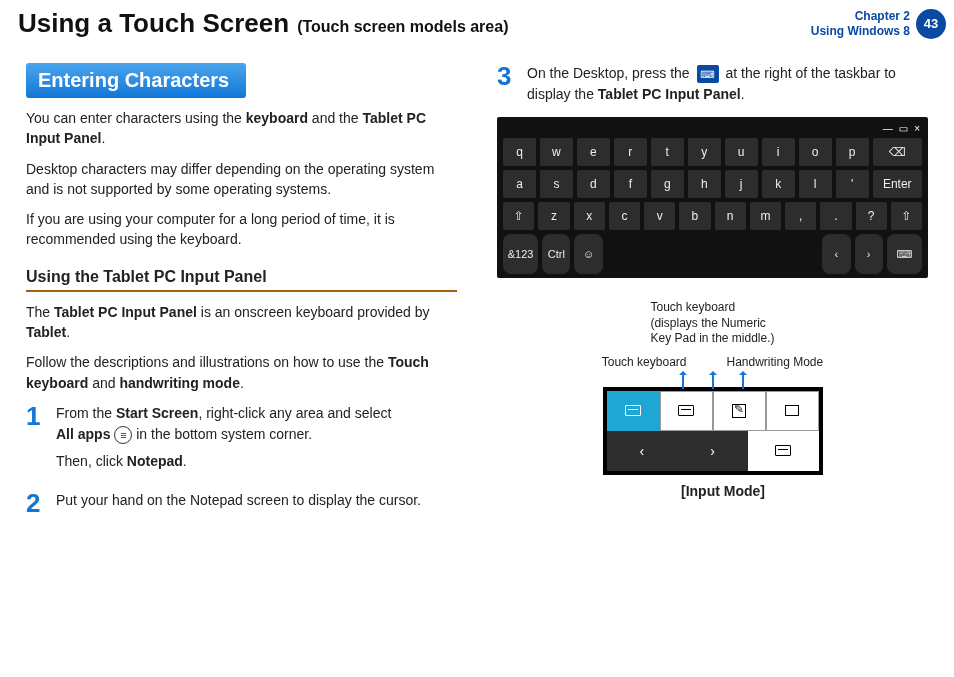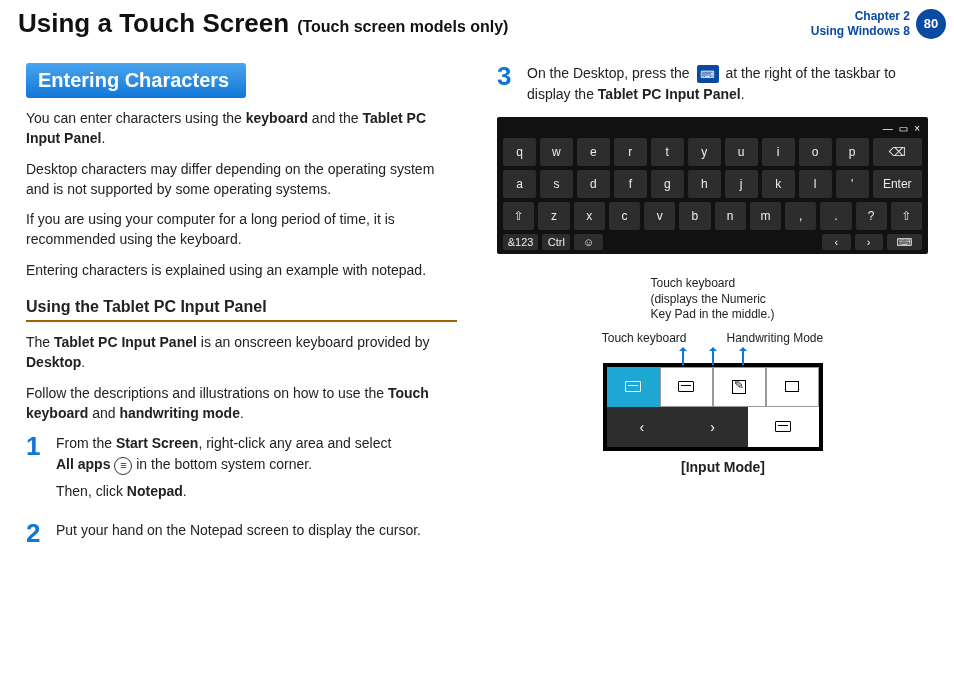--- a/index.html
+++ b/index.html
@@ -25,21 +25,21 @@
   .taskbar-icon { width: 22px; height: 18px; background: #0a4aa0; color: #fff; border-radius: 2px; font-size: 10px; margin: 0 3px; }
   
   .kbd-panel { background: #111; padding: 6px 6px 4px 6px; border-radius: 2px; margin: 12px 0 22px 0; position: relative; }
   .kbd-ctrl { display:flex; justify-content:flex-end; gap:6px; color:#fff; font-size:10px; padding:0 2px 4px 0;}
   .kbd-row { display: flex; gap: 4px; margin-bottom: 4px; }
   .key { background: #2d2d2d; color: #eee; font-size: 12px; height: 28px; display: flex; align-items: center; justify-content: center; border-radius: 2px; }
   .k1 { flex: 1; }
   .k15 { flex: 1.5; }
   .k08 { flex: 0.8; }
   .kbd-bottom { display:flex; gap:4px; }
-  .kbd-bottom .key { height:16px; font-size:11px; }
+  .kbd-bottom .key { height:40px; font-size:11px;border-radius:8px; }
   .spacer { flex: 6; background: transparent; }
   
   .mode-wrap { display: flex; flex-direction: column; align-items: center; }
   .mode-labels-top { font-size: 12px; line-height:1.3; margin-bottom:8px; text-align:left; }
   .mode-labels-mid { display:flex; gap:40px; font-size:12px; margin-bottom:6px;}
   .mode-pointers { display:flex; gap:28px; margin-bottom:-2px; }
   .ptr { width:2px; height:14px; background:#1176d6; position:relative;}
   .ptr:before{content:"";position:absolute;top:0;left:-3px;border:4px solid transparent;border-bottom-color:#1176d6;top:-8px;}
   .mode-panel { border:4px solid #000; background:#000; width:220px; }
   .mode-row { display:flex; }
@@ -55,45 +55,44 @@
   .editicon{ display:inline-block; width:14px;height:14px;border:1.5px solid currentColor; position:relative;}
   .editicon:after{content:"✎"; position:absolute; top:-3px; left:1px; font-size:12px;}
   .monicon{display:inline-block;width:14px;height:11px;border:1.5px solid currentColor;}
 </style>
 </head>
 <body>
 
 <div class="header">
   <div class="title-block">
     <span class="title-main">Using a Touch Screen</span>
-    <span class="title-sub">(Touch screen models only)</span>
+    <span class="title-sub">(Touch screen models area)</span>
   </div>
   <div class="chapter-block">
     <div class="chapter-text">
       <div>Chapter 2</div>
       <div>Using Windows 8</div>
     </div>
-    <div class="page-badge">80</div>
+    <div class="page-badge">43</div>
   </div>
 </div>
 
 <div class="content">
 
   <div class="col">
     <div class="section-head">Entering Characters</div>
     <p class="para">
       <span>You can enter characters using the </span><b>keyboard</b><span> and the </span><b>Tablet PC Input Panel</b><span>.</span>
     </p>
     <p class="para">Desktop characters may differ depending on the operating system and is not supported by some operating systems.</p>
     <p class="para">If you are using your computer for a long period of time, it is recommended using the keyboard.</p>
-    <p class="para">Entering characters is explained using an example with notepad.</p>
 
     <div class="subhead">Using the Tablet PC Input Panel</div>
     <p class="para">
-      <span>The </span><b>Tablet PC Input Panel</b><span> is an onscreen keyboard provided by </span><b>Desktop</b><span>.</span>
+      <span>The </span><b>Tablet PC Input Panel</b><span> is an onscreen keyboard provided by </span><b>Tablet</b><span>.</span>
     </p>
     <p class="para">
       <span>Follow the descriptions and illustrations on how to use the </span><b>Touch keyboard</b><span> and </span><b>handwriting mode</b><span>.</span>
     </p>
 
     <div class="step">
       <div class="step-num">1</div>
       <div class="step-body">
         <p>
           <span>From the </span><b>Start Screen</b><span>, right-click any area and select </span><br>

